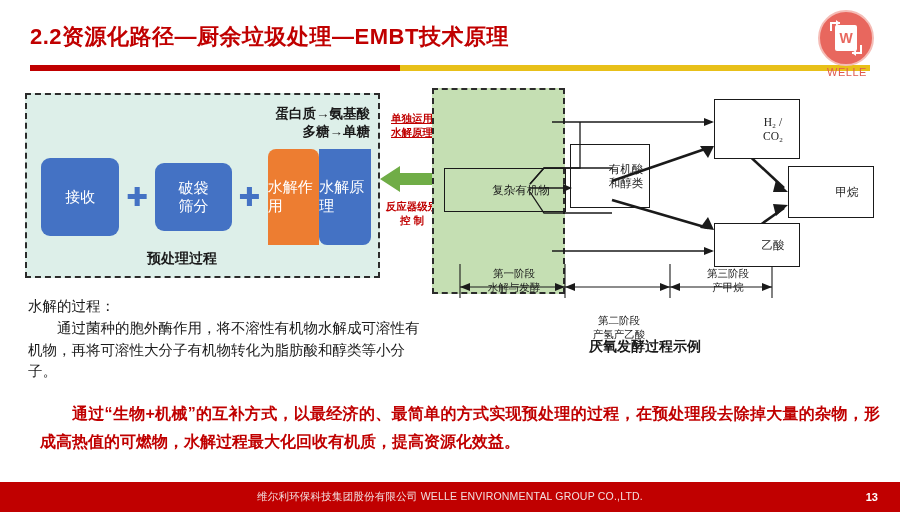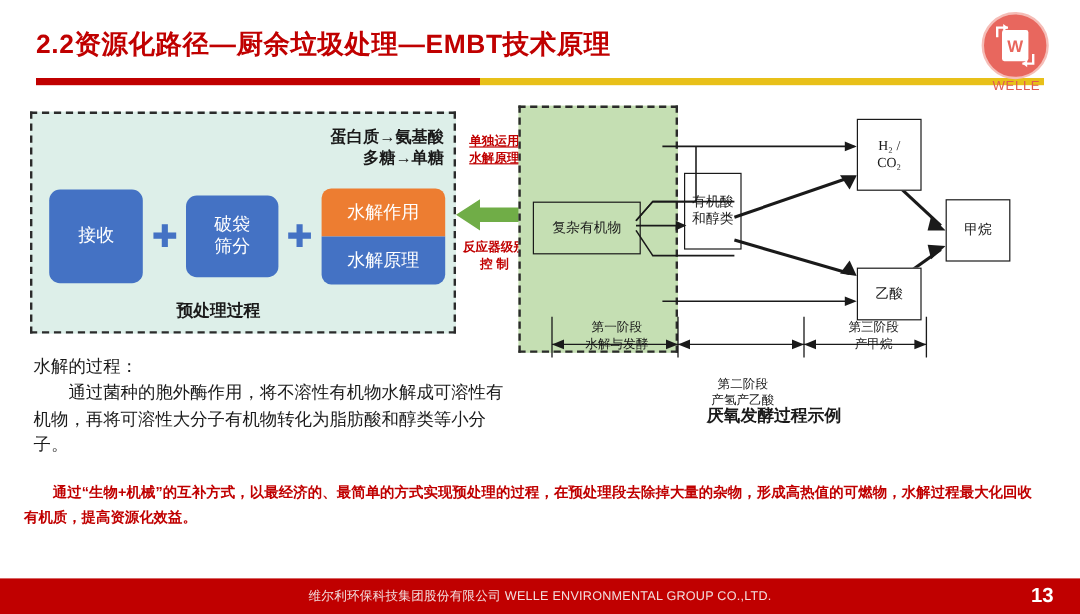--- a/index.html
+++ b/index.html
@@ -60,21 +60,21 @@
     background:#4472C4;color:#fff;border-radius:9px;
     display:flex;align-items:center;justify-content:center;text-align:center;
     font-size:15px;line-height:1.2;font-weight:normal;
   }
   .fbox.b1{width:82px;height:78px;}
   .fbox.b2{width:80px;height:68px;}
   .plus{
     color:#4472C4;font-size:26px;font-weight:bold;
     padding:0 7px;line-height:1;
   }
-  .stack{width:108px;height:80px;display:flex;flex-direction:column;}
+  .stack{width:108px;height:96px;display:flex;flex-direction:row;}
   .stack .top{
     flex:1;background:#ED7D31;color:#fff;border-radius:8px 8px 0 0;
     display:flex;align-items:center;justify-content:center;font-size:15px;
   }
   .stack .bot{
     flex:1;background:#4472C4;color:#fff;border-radius:0 0 8px 8px;
     display:flex;align-items:center;justify-content:center;font-size:15px;
   }
   .pretreat{
     position:absolute;left:120px;bottom:8px;
@@ -94,21 +94,21 @@
   .rightdia{position:absolute;left:432px;top:88px;width:440px;height:215px;}
   .greenzone{
     position:absolute;left:0;top:0;width:133px;height:206px;
     background:#C5DFB3;border:2px dashed #2b2b2b;box-sizing:border-box;
   }
   .rsvg{position:absolute;left:0;top:0;}
   .rbox{
     position:absolute;border:1.3px solid #1a1a1a;background:#fff;
     display:flex;align-items:center;justify-content:center;text-align:center;
     font-family:"Liberation Serif","DejaVu Serif",serif;
-    font-size:11.5px;color:#1a1a1a;line-height:1.25;
+    font-size:11.5px;color:#1a1a1a;line-height:1.25;padding-left:32px;
   }
   .rbox.transparent{background:transparent;}
   .stglabel{
     position:absolute;text-align:center;
     font-family:"Liberation Serif","DejaVu Serif",serif;
     font-size:10.5px;color:#1a1a1a;line-height:1.35;white-space:nowrap;
   }
   .rcaption{
     position:absolute;left:520px;top:338px;width:250px;text-align:center;
     font-size:14px;font-weight:bold;color:#1a1a1a;
@@ -116,40 +116,40 @@
 
   
   .bodytext{
     position:absolute;left:28px;top:296px;width:400px;
     font-size:14.5px;color:#1a1a1a;line-height:1.5;
   }
   .bodytext .ind{text-indent:2em;display:block;}
 
   
   .redpara{
-    position:absolute;left:20px;top:400px;width:840px;
-    font-size:12px;font-weight:bold;color:#C00000;line-height:1.75;
+    position:absolute;left:40px;top:400px;width:840px;
+    font-size:16px;font-weight:bold;color:#C00000;line-height:1.75;
     text-align:justify;
   }
   .redpara .ind{text-indent:2em;display:block;}
 
   
   .footer{
     position:absolute;left:0;bottom:0;width:900px;height:30px;
     background:#C00000;
   }
   .footer .fcap{
     position:absolute;left:0;top:0;width:900px;height:30px;
     display:flex;align-items:center;justify-content:center;
     color:#f2dede;font-size:10.5px;letter-spacing:0.2px;white-space:nowrap;
   }
   .footer .pageno{
     position:absolute;right:22px;top:0;height:30px;
     display:flex;align-items:center;
-    color:#fff;font-size:17px;font-weight:bold;
+    color:#fff;font-size:11px;font-weight:bold;
   }
 </style>
 </head>
 <body>
 
 <div class="slide">
 
   <div class="title">2.2资源化路径—厨余垃圾处理—EMBT技术原理</div>
 
   <div class="rule">

